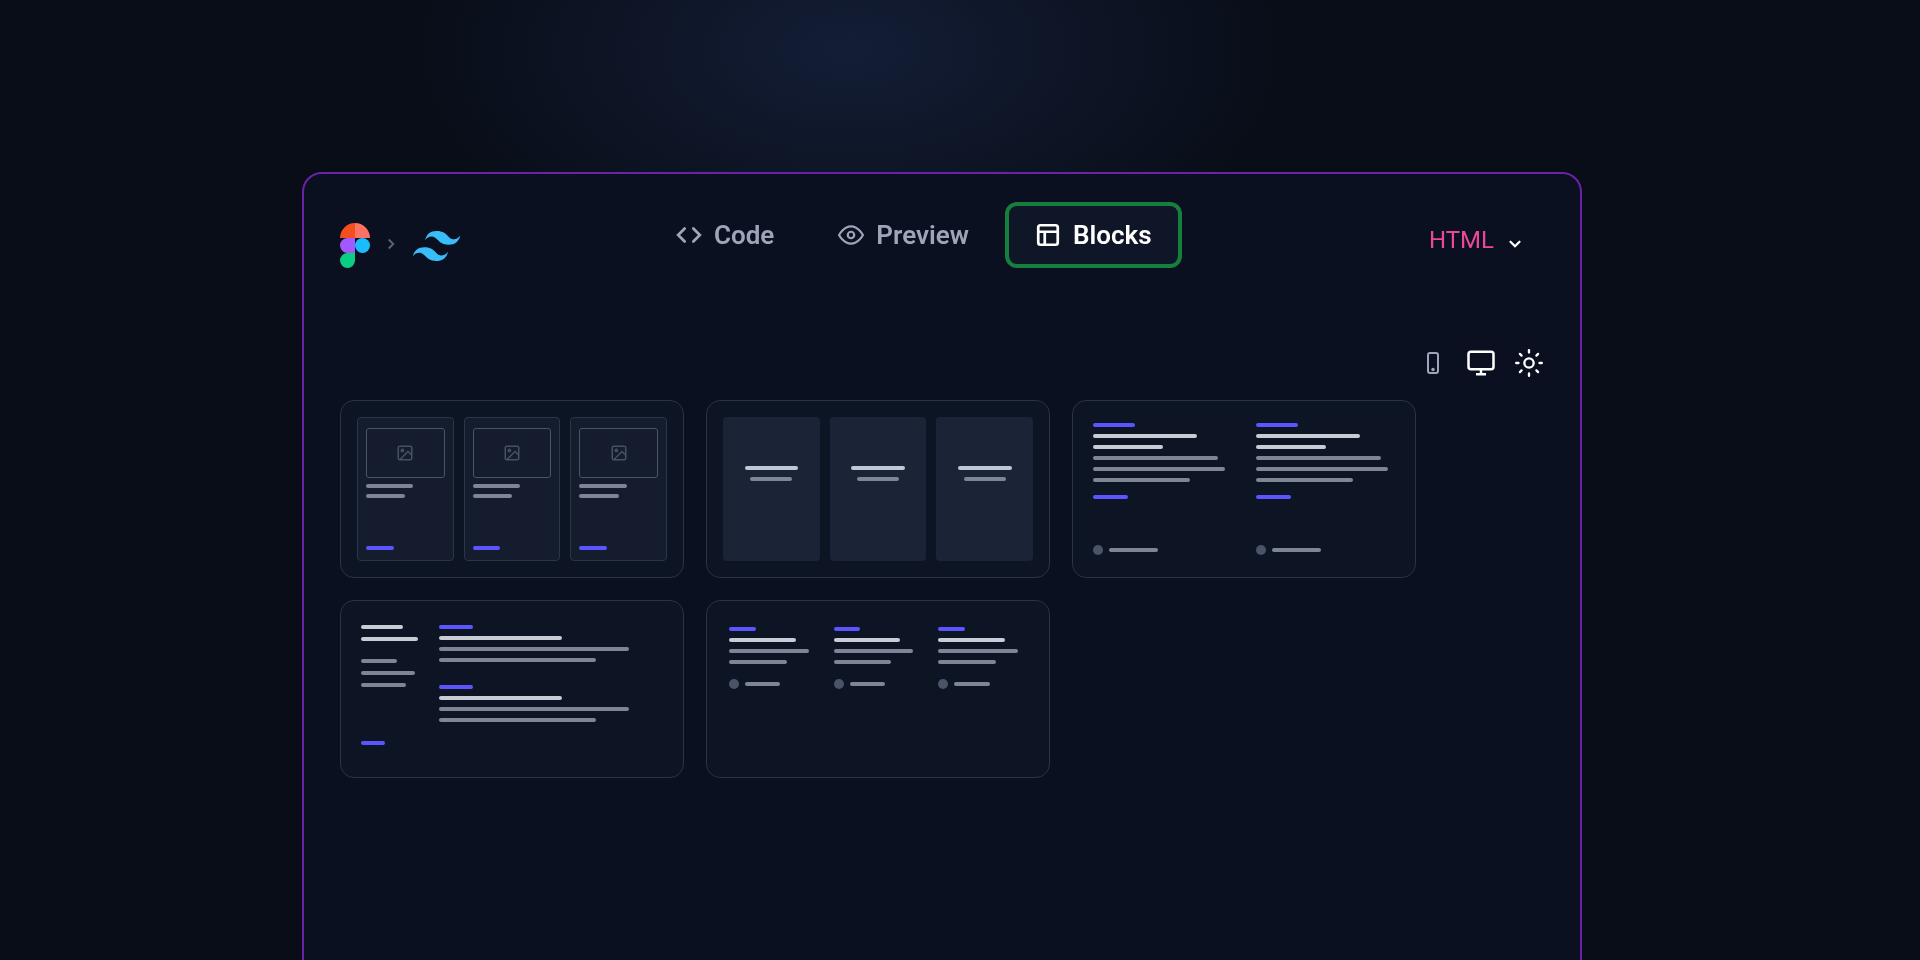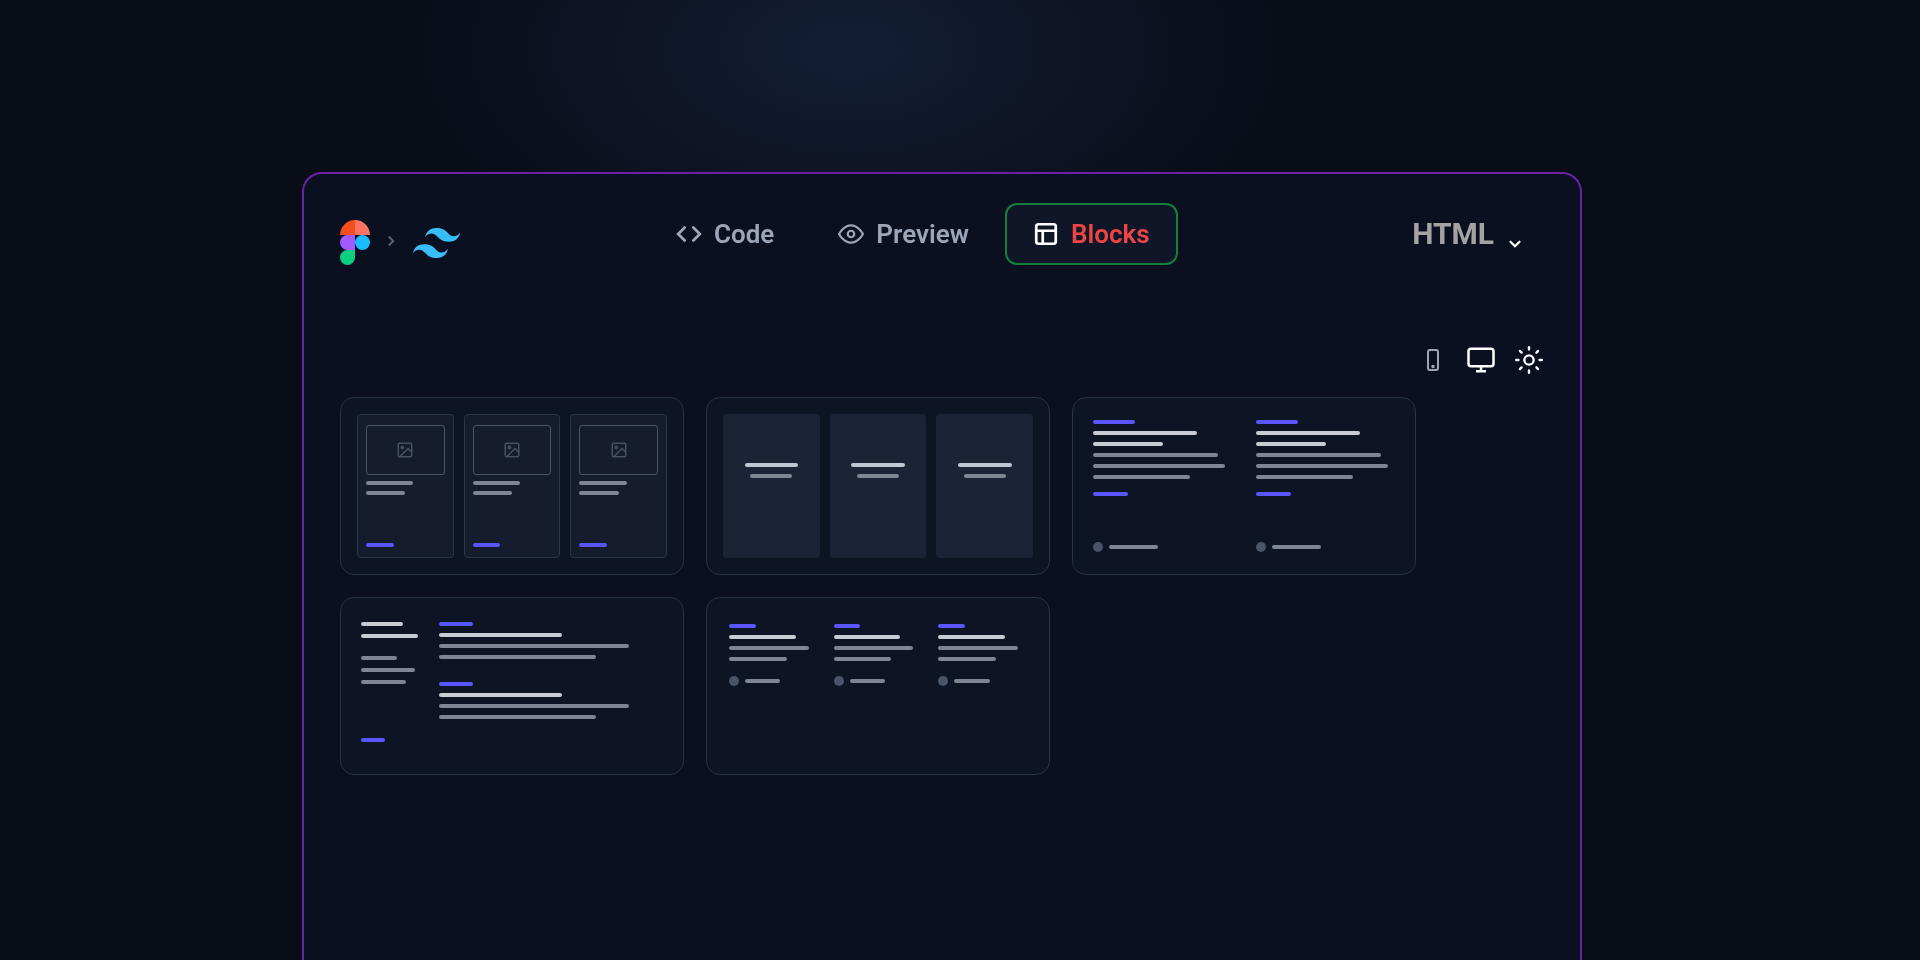--- a/index.html
+++ b/index.html
@@ -59,33 +59,33 @@
   gap: 12px;
   padding: 14px 26px;
   border-radius: 12px;
   color: #9ca6b8;
   font-size: 26px;
   font-weight: 600;
   cursor: pointer;
   border: 2px solid transparent;
 }
 .tab.active {
-  color: #ef4444;
+  color: #ffffff;
   background: #0e1628;
-  border: 2px solid #15803d;
+  border: 4px solid #15803d;
 }
 .tab .ticon { width: 26px; height: 26px; display: inline-flex; align-items: center; }
 .spacer { flex: 1; }
 .dropdown {
   display: flex;
   align-items: center;
   gap: 12px;
-  color: #a3a3a3;
-  font-size: 30px;
-  font-weight: 700;
+  color: #ec4899;
+  font-size: 24px;
+  font-weight: 400;
   padding: 14px 20px;
   border-radius: 12px;
   cursor: pointer;
 }
 .chev { width: 18px; height: 18px; }
 .subhead {
   margin-top: 80px;
   display: flex;
   align-items: center;
 }

